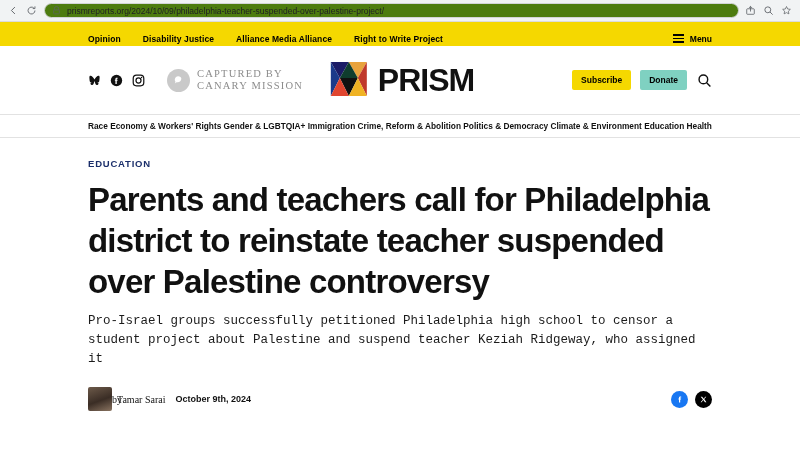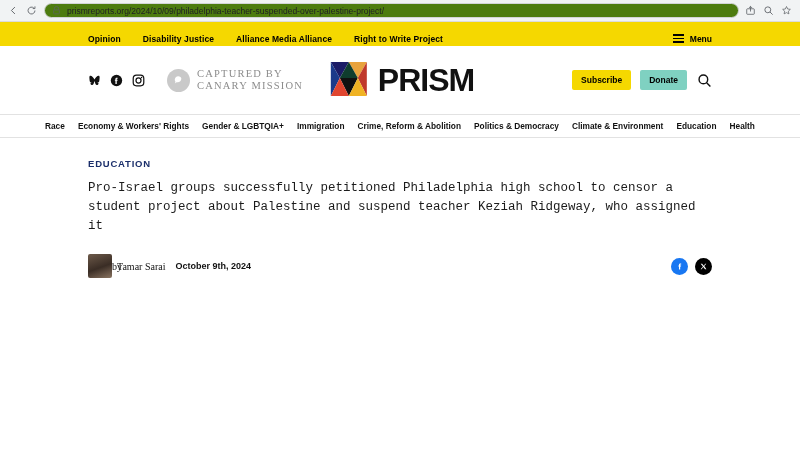--- a/index.html
+++ b/index.html
@@ -161,21 +161,21 @@
     background: none; border: none; cursor: pointer; padding: 0;
   }
 
   
   .sectionnav {
     border-top: 1px solid #e2e2e2;
     border-bottom: 1px solid #e2e2e2;
     height: 24px;
     display: flex;
     align-items: center;
-    padding: 0 45px;
+    padding: 0 88px;
     justify-content: space-between;
     background: #fff;
   }
   .sec-item {
     font-size: 8.3px;
     font-weight: bold;
     color: #111;
     white-space: nowrap;
   }
 
@@ -376,20 +376,21 @@
   <div class="sec-item">Immigration</div>
   <div class="sec-item">Crime, Reform &amp; Abolition</div>
   <div class="sec-item">Politics &amp; Democracy</div>
   <div class="sec-item">Climate &amp; Environment</div>
   <div class="sec-item">Education</div>
   <div class="sec-item">Health</div>
 </div>
 
 <div class="article">
   <div class="kicker">EDUCATION</div>
+  <h1 class="headline">Parents and teachers call for Philadelphia district to reinstate teacher suspended over Palestine controversy</h1>
   <p class="dek">Pro-Israel groups successfully petitioned Philadelphia high school to censor a student project about Palestine and suspend teacher Keziah Ridgeway, who assigned it</p>
   <div class="byline-row">
     <div class="avatar"></div>
     <div class="byline-text">by</div>
     <div class="byline-text byline-author" style="margin-left:-5px;">Tamar Sarai</div>
     <div class="byline-date">October 9th, 2024</div>
     <div class="share-icons">
       <div class="share-circle share-fb">
         <svg width="10" height="10" viewBox="0 0 16 16">
             <path d="M9.6 8.6H8.3v4.8H6.4V8.6H5.4V7h1V5.9c0-1.2.5-2.1 2.1-2.1h1.4v1.6H9c-.4 0-.7.2-.7.7V7h1.5z" fill="#fff"></path>

